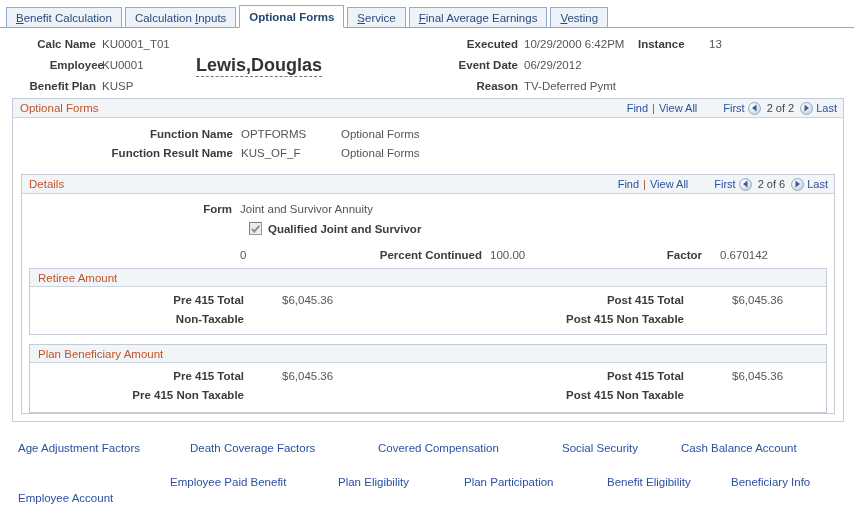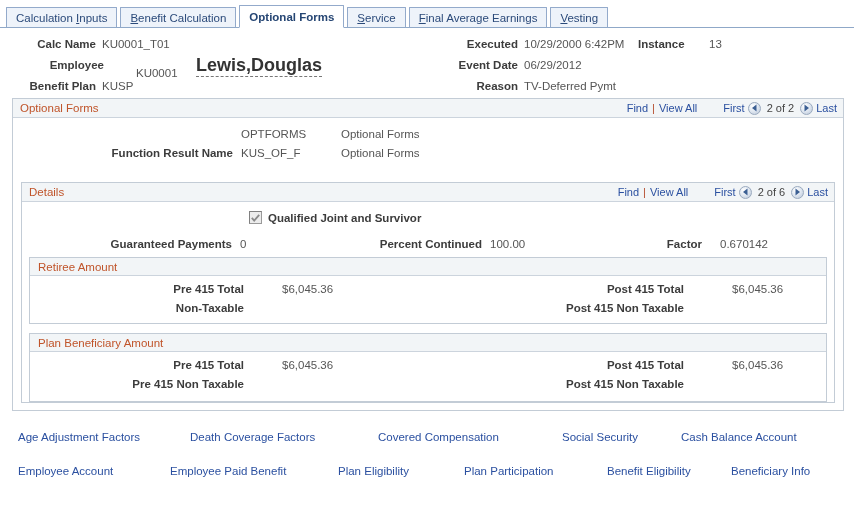--- a/index.html
+++ b/index.html
@@ -236,40 +236,40 @@
     color: #2b50a0;
     font-size: 11.5px;
     white-space: nowrap;
     cursor: pointer;
   }
 </style>
 </head>
 <body>
 
 <div class="tabstrip">
+  <div class="tab"><span><span class="ak">B</span>enefit Calculation</span></div>
   <div class="tab"><span>Calculation <span class="ak">I</span>nputs</span></div>
-  <div class="tab"><span><span class="ak">B</span>enefit Calculation</span></div>
   <div class="tab active"><span>Optional Forms</span></div>
   <div class="tab"><span><span class="ak">S</span>ervice</span></div>
   <div class="tab"><span><span class="ak">F</span>inal Average Earnings</span></div>
   <div class="tab"><span><span class="ak">V</span>esting</span></div>
 </div>
 
 <div class="headerfields">
   <div class="kv" style="left:0px; top:10px; width:96px; text-align:right;">
     <span class="lbl">Calc Name</span>
   </div>
   <div class="kv" style="left:102px; top:10px;">
     <span class="val">KU0001_T01</span>
   </div>
 
   <div class="kv" style="left:0px; top:31px; width:96px; text-align:right;padding-left:8px;">
     <span class="lbl">Employee</span>
   </div>
-  <div class="kv" style="left:102px; top:39px;margin-left:34px;">
+  <div class="kv" style="left:102px; top:31px;">
     <span class="val">KU0001</span>
   </div>
   <div class="kv" style="left:196px; top:27px;">
     <span class="emp-name">Lewis,Douglas</span>
   </div>
 
   <div class="kv" style="left:0px; top:52px; width:96px; text-align:right;">
     <span class="lbl">Benefit Plan</span>
   </div>
   <div class="kv" style="left:102px; top:52px;">
@@ -327,33 +327,34 @@
             </svg>
         </span>
         <span class="lnk">Last</span>
       </span>
     </span>
   </div>
 
   <div style="height:9px;"></div>
 
   <div class="fieldrow">
+    <span class="f lab" style="left:20px; top:1px; width:200px;">Function Name</span>
     <span class="f v" style="left:228px; top:1px;">OPTFORMS</span>
     <span class="f xlat" style="left:328px; top:1px;">Optional Forms</span>
   </div>
 
   <div class="fieldrow">
     <span class="f lab" style="left:20px; top:1px; width:200px;">Function Result Name</span>
     <span class="f v" style="left:228px; top:1px;">KUS_OF_F</span>
     <span class="f xlat" style="left:328px; top:1px;">Optional Forms</span>
   </div>
 
   <div style="height:9px;"></div>
 
-  <div class="grpbox" style="margin:8px 8px 7px 8px;">
+  <div class="grpbox" style="margin:0 8px 7px 8px;">
 
     <div class="grphdr">
       <span class="gtitle">Details</span>
       <span class="spacer"></span>
       <span class="navgrp">
         <span class="lnk">Find</span>
         <span class="pipe">|</span>
         <span class="lnk">View All</span>
         <span class="navpager">
           <span class="lnk">First</span>
@@ -368,34 +369,37 @@
                 <polygon points="1.5,0.5 1.5,7.5 6,4" fill="#3b5f93"></polygon>
               </svg>
           </span>
           <span class="lnk">Last</span>
         </span>
       </span>
     </div>
 
     <div style="height:8px;"></div>
 
+    <div class="fieldrow">
+      <span class="f lab" style="left:20px; top:1px; width:190px;">Form</span>
+      <span class="f v" style="left:218px; top:1px;">Joint and Survivor Annuity</span>
+    </div>
 
     <div class="cbrow">
       <span class="chk" style="left:227px; top:1px;">
         <svg width="9" height="8" viewBox="0 0 9 8">
             <polyline points="0.8,3.8 3.2,6.6 8.2,0.8" fill="none" stroke="#8a8a8a" stroke-width="1.8"></polyline>
           </svg>
       </span>
       <span class="chklbl" style="left:246px; top:2px;">Qualified Joint and Survivor</span>
     </div>
 
     <div style="height:6px;"></div>
 
     <div class="fieldrow" style="height:21px;">
-      <span class="f lab" style="left:20px; top:2px; width:190px;">Guaranteed Payments</span>
       <span class="f v" style="left:218px; top:2px;">0</span>
       <span class="f lab" style="left:310px; top:2px; width:150px;">Percent Continued</span>
       <span class="f v" style="left:468px; top:2px;">100.00</span>
       <span class="f lab" style="left:570px; top:2px; width:110px;">Factor</span>
       <span class="f v" style="left:698px; top:2px;">0.670142</span>
     </div>
 
     <div class="subbox" style="margin:0 7px 0 7px;">
       <div class="subhdr">
         <span class="stitle">Retiree Amount</span>
@@ -442,19 +446,19 @@
 
 <div class="linkrow" style="margin-top:12px;padding-left:28px;">
   <span class="blink" style="left:18px; top:8px;">Age Adjustment Factors</span>
   <span class="blink" style="left:190px; top:8px;">Death Coverage Factors</span>
   <span class="blink" style="left:378px; top:8px;">Covered Compensation</span>
   <span class="blink" style="left:562px; top:8px;">Social Security</span>
   <span class="blink" style="left:681px; top:8px;">Cash Balance Account</span>
 </div>
 
 <div class="linkrow">
-  <span class="blink" style="left:18px; top:8px;">Employee Account</span>
+  <span class="blink" style="left:18px; top:24px;">Employee Account</span>
   <span class="blink" style="left:170px; top:8px;">Employee Paid Benefit</span>
   <span class="blink" style="left:338px; top:8px;">Plan Eligibility</span>
   <span class="blink" style="left:464px; top:8px;">Plan Participation</span>
   <span class="blink" style="left:607px; top:8px;">Benefit Eligibility</span>
   <span class="blink" style="left:731px; top:8px;">Beneficiary Info</span>
 </div>
 
 </body></html>

